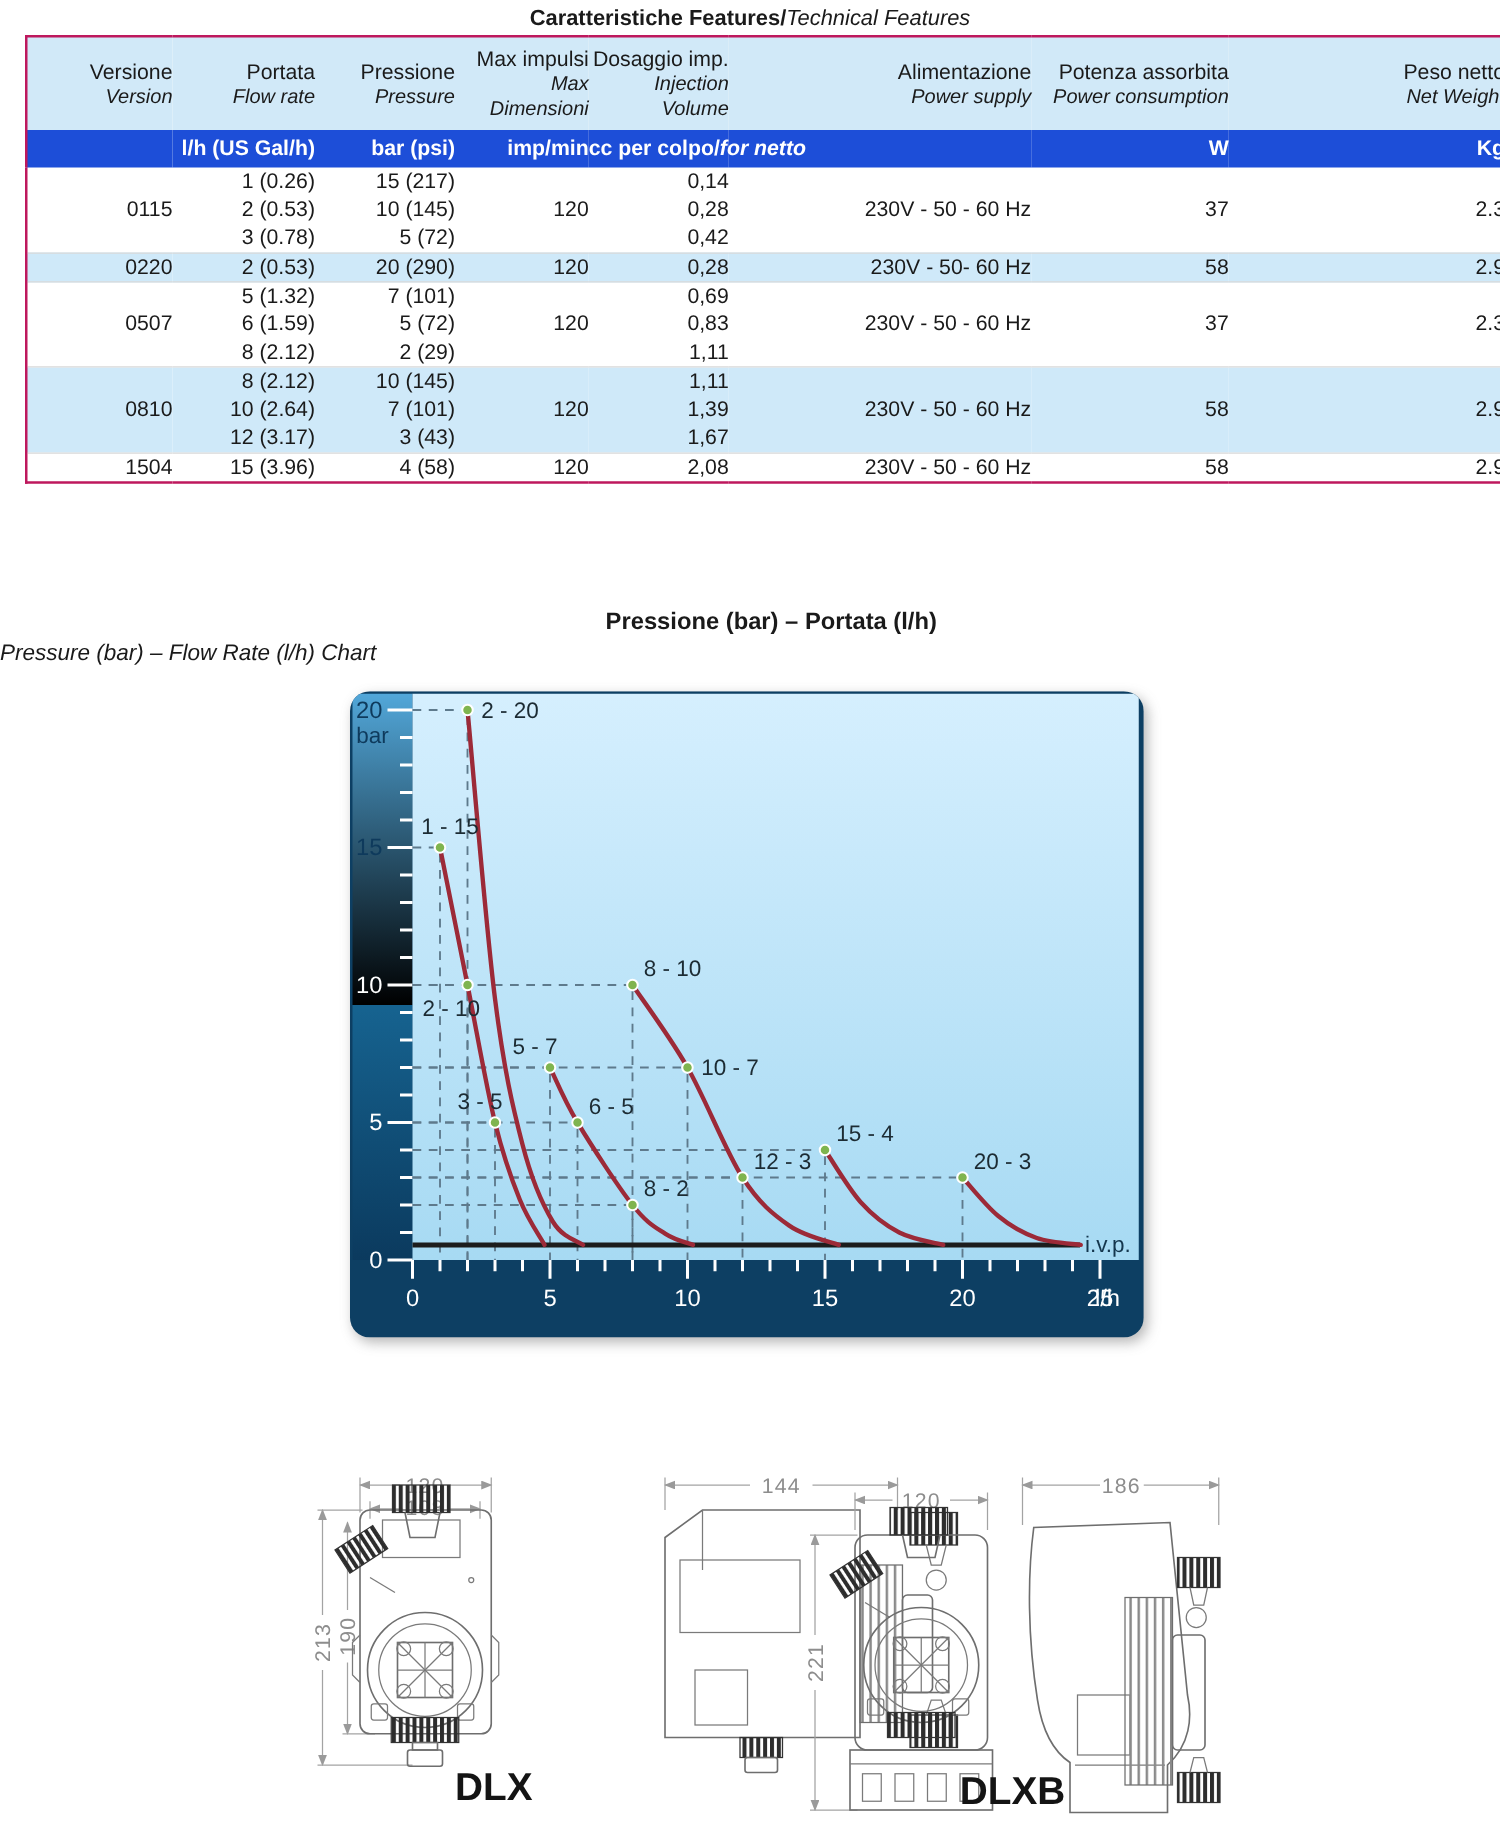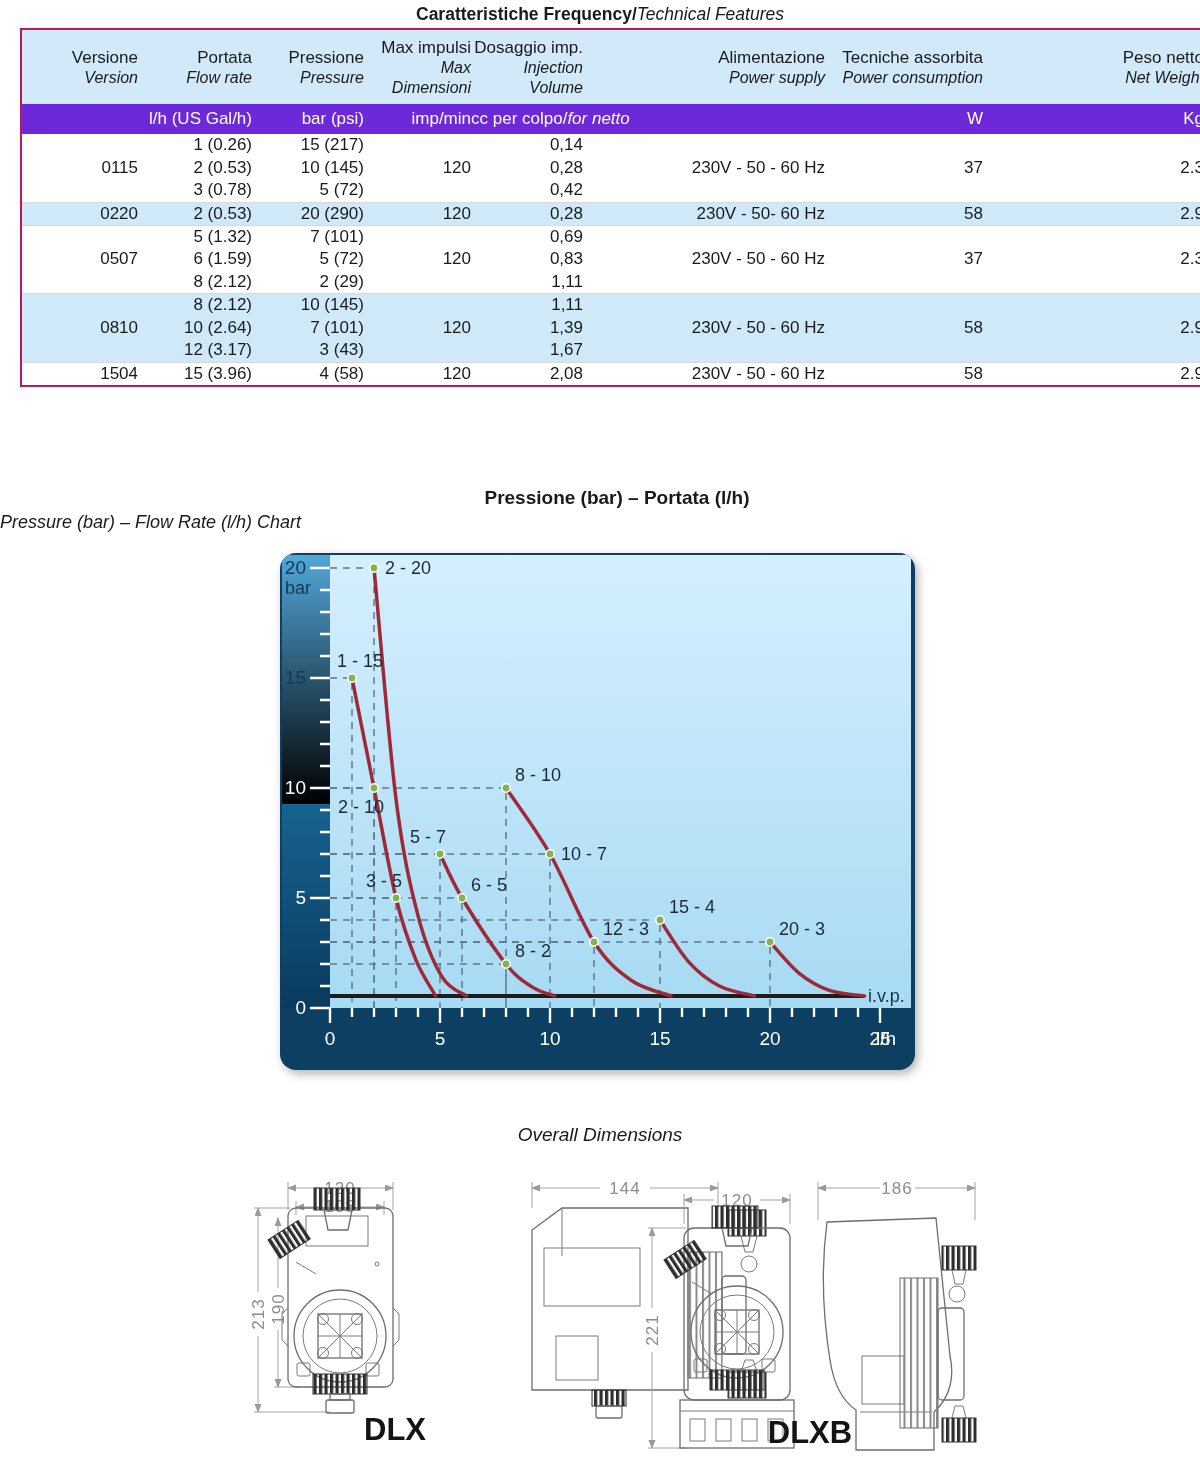--- a/index.html
+++ b/index.html
@@ -8,21 +8,21 @@
   
   .doc-title{position:absolute;top:4px;left:0;width:100%;text-align:center;font-size:17.5px}
   .doc-title .bld{font-weight:bold}
   .doc-title .itl{font-style:italic}
   table.tech{position:absolute;top:28px;left:20px;width:1184px;border-collapse:collapse;
              table-layout:fixed;border:2px solid #be185d;font-size:17px;text-align:right}
   table.tech th,table.tech td{padding:0;vertical-align:middle}
   tr.names th{background:#d1e9f8;font-weight:normal;padding:7px 0 6px 0}
   tr.names .it{font-size:17px;line-height:1.25}
   tr.names .en{font-size:16px;font-style:italic;line-height:1.25}
-  tr.units th{background:#6d28d9;color:#fff;font-weight:normal;height:30px;font-size:17px;
+  tr.units th{background:#1d4ed8;color:#fff;font-weight:bold;height:30px;font-size:17px;
               white-space:nowrap;overflow:visible}
   tr.units .uitl{font-style:italic}
   tbody td{white-space:pre-line;line-height:1.32;padding:10px 0}
   tbody tr.alt{background:#cfe9f9}
   tbody tr+tr td{border-top:1px solid #d9d9d9}
   
   .chart-title{position:absolute;top:487px;left:17px;width:100%;text-align:center;
                font-weight:bold;font-size:19px}
   .chart-sub{position:absolute;top:512px;left:0;width:100%;text-align:left;
              font-style:italic;font-size:18px}
@@ -37,21 +37,21 @@
   .ln2{fill:none;stroke:#7a7a7a;stroke-width:1}
   .dim{stroke:#a3a3a3;stroke-width:1;fill:none}
   .dimtxt{fill:#8d8d8d;font-size:17px;letter-spacing:1px}
   .dlabel{fill:#141414;font-size:31px;font-weight:600}
 </style>
 </head>
 <body>
 
 <div class="page">
 
-  <div class="doc-title"><span class="bld">Caratteristiche Frequency/</span><span class="itl">Technical Features</span></div>
+  <div class="doc-title"><span class="bld">Caratteristiche Features/</span><span class="itl">Technical Features</span></div>
 
   <table class="tech">
     <colgroup>
       <col style="width:117px">
         <col style="width:114px">
         <col style="width:112px">
         <col style="width:107px">
       <col style="width:112px">
         <col style="width:242px">
         <col style="width:158px">
@@ -77,21 +77,21 @@
           </th>
         <th>
             <div class="it">Dosaggio imp.</div>
             <div class="en">Injection Volume</div>
           </th>
         <th>
             <div class="it">Alimentazione</div>
             <div class="en">Power supply</div>
           </th>
         <th>
-            <div class="it">Tecniche assorbita</div>
+            <div class="it">Potenza assorbita</div>
             <div class="en">Power consumption</div>
           </th>
         <th>
             <div class="it">Peso netto</div>
             <div class="en">Net Weight</div>
           </th>
       </tr>
       <tr class="units">
         <th><span></span></th>
         <th><span>l/h (US Gal/h)</span></th>
@@ -312,21 +312,20 @@
           <circle cx="314" cy="389" r="4.2" fill="#7fb44f" stroke="#ffffff" stroke-width="1.6"></circle>
           <text x="323" y="382" text-anchor="start" font-size="18" fill="#1c2b33">12 - 3</text>
           <circle cx="380" cy="367" r="4.2" fill="#7fb44f" stroke="#ffffff" stroke-width="1.6"></circle>
           <text x="389" y="360" text-anchor="start" font-size="18" fill="#1c2b33">15 - 4</text>
           <circle cx="490" cy="389" r="4.2" fill="#7fb44f" stroke="#ffffff" stroke-width="1.6"></circle>
           <text x="499" y="382" text-anchor="start" font-size="18" fill="#1c2b33">20 - 3</text>
         </g>
     </g>
   </svg>
 
-  <div class="dim-sub">Overall Dimensions</div>
 
   <svg id="dims" width="1200" height="300" viewBox="0 0 1200 300">
     <defs>
       <marker id="arr" markerWidth="9" markerHeight="8" refX="8" refY="3.5" orient="auto-start-reverse">
         <path d="M0,0 L9,3.5 L0,7 Z" fill="#9a9a9a"></path>
       </marker>
       <pattern id="comb" width="5.5" height="10" patternUnits="userSpaceOnUse">
         <rect width="3.2" height="10" fill="#2d2d2d"></rect>
       </pattern>
       <pattern id="ribs" width="6.5" height="10" patternUnits="userSpaceOnUse">

